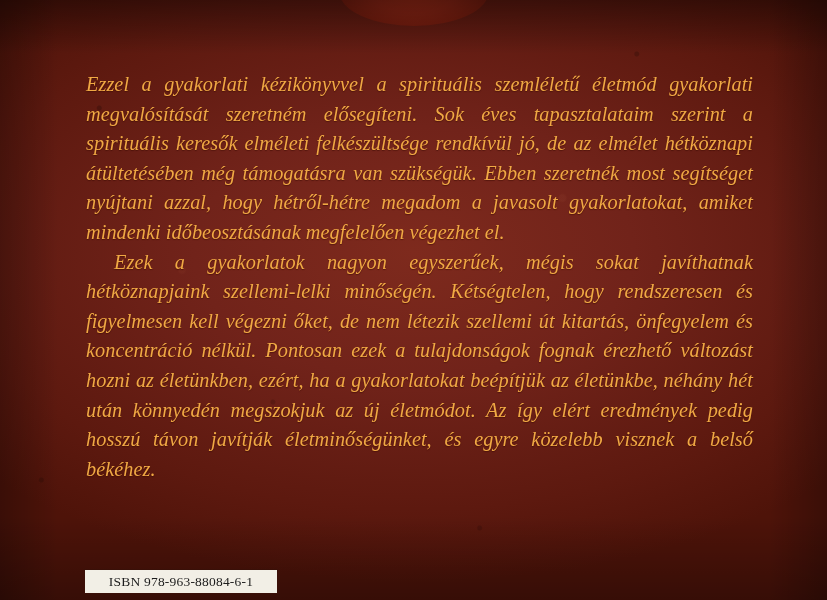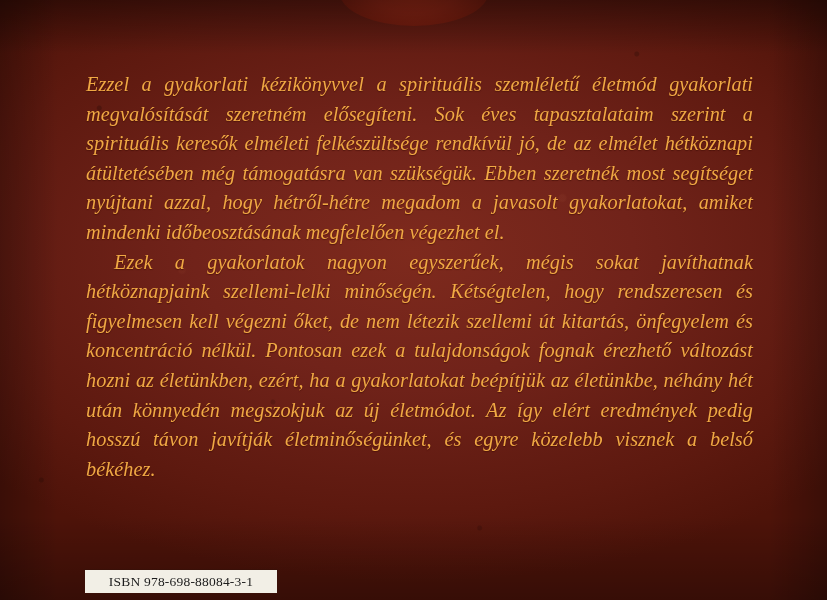--- a/index.html
+++ b/index.html
@@ -112,16 +112,16 @@
     
     
   </div>
 
   <div class="text-block">
     <p class="para">Ezzel a gyakorlati kézikönyvvel a spirituális szemléletű életmód gyakorlati megvalósítását szeretném elősegíteni. Sok éves tapasztalataim szerint a spirituális keresők elméleti felkészültsége rendkívül jó, de az elmélet hétköznapi átültetésében még támogatásra van szükségük. Ebben szeretnék most segítséget nyújtani azzal, hogy hétről-hétre megadom a javasolt gyakorlatokat, amiket mindenki időbeosztásának megfelelően végezhet el.</p>
     <p class="para">Ezek a gyakorlatok nagyon egyszerűek, mégis sokat javíthatnak hétköznapjaink szellemi-lelki minőségén. Kétségtelen, hogy rendszeresen és figyelmesen kell végezni őket, de nem létezik szellemi út kitartás, önfegyelem és koncentráció nélkül. Pontosan ezek a tulajdonságok fognak érezhető változást hozni az életünkben, ezért, ha a gyakorlatokat beépítjük az életünkbe, néhány hét után könnyedén megszokjuk az új életmódot. Az így elért eredmények pedig hosszú távon javítják életminőségünket, és egyre közelebb visznek a belső békéhez.</p>
   </div>
 
   <div class="isbn-box">
-    <span class="isbn-text">ISBN 978-698-88084-3-1</span>
+    <span class="isbn-text">ISBN 978-963-88084-6-1</span>
   </div>
 
 </div>
 
 </body></html>

